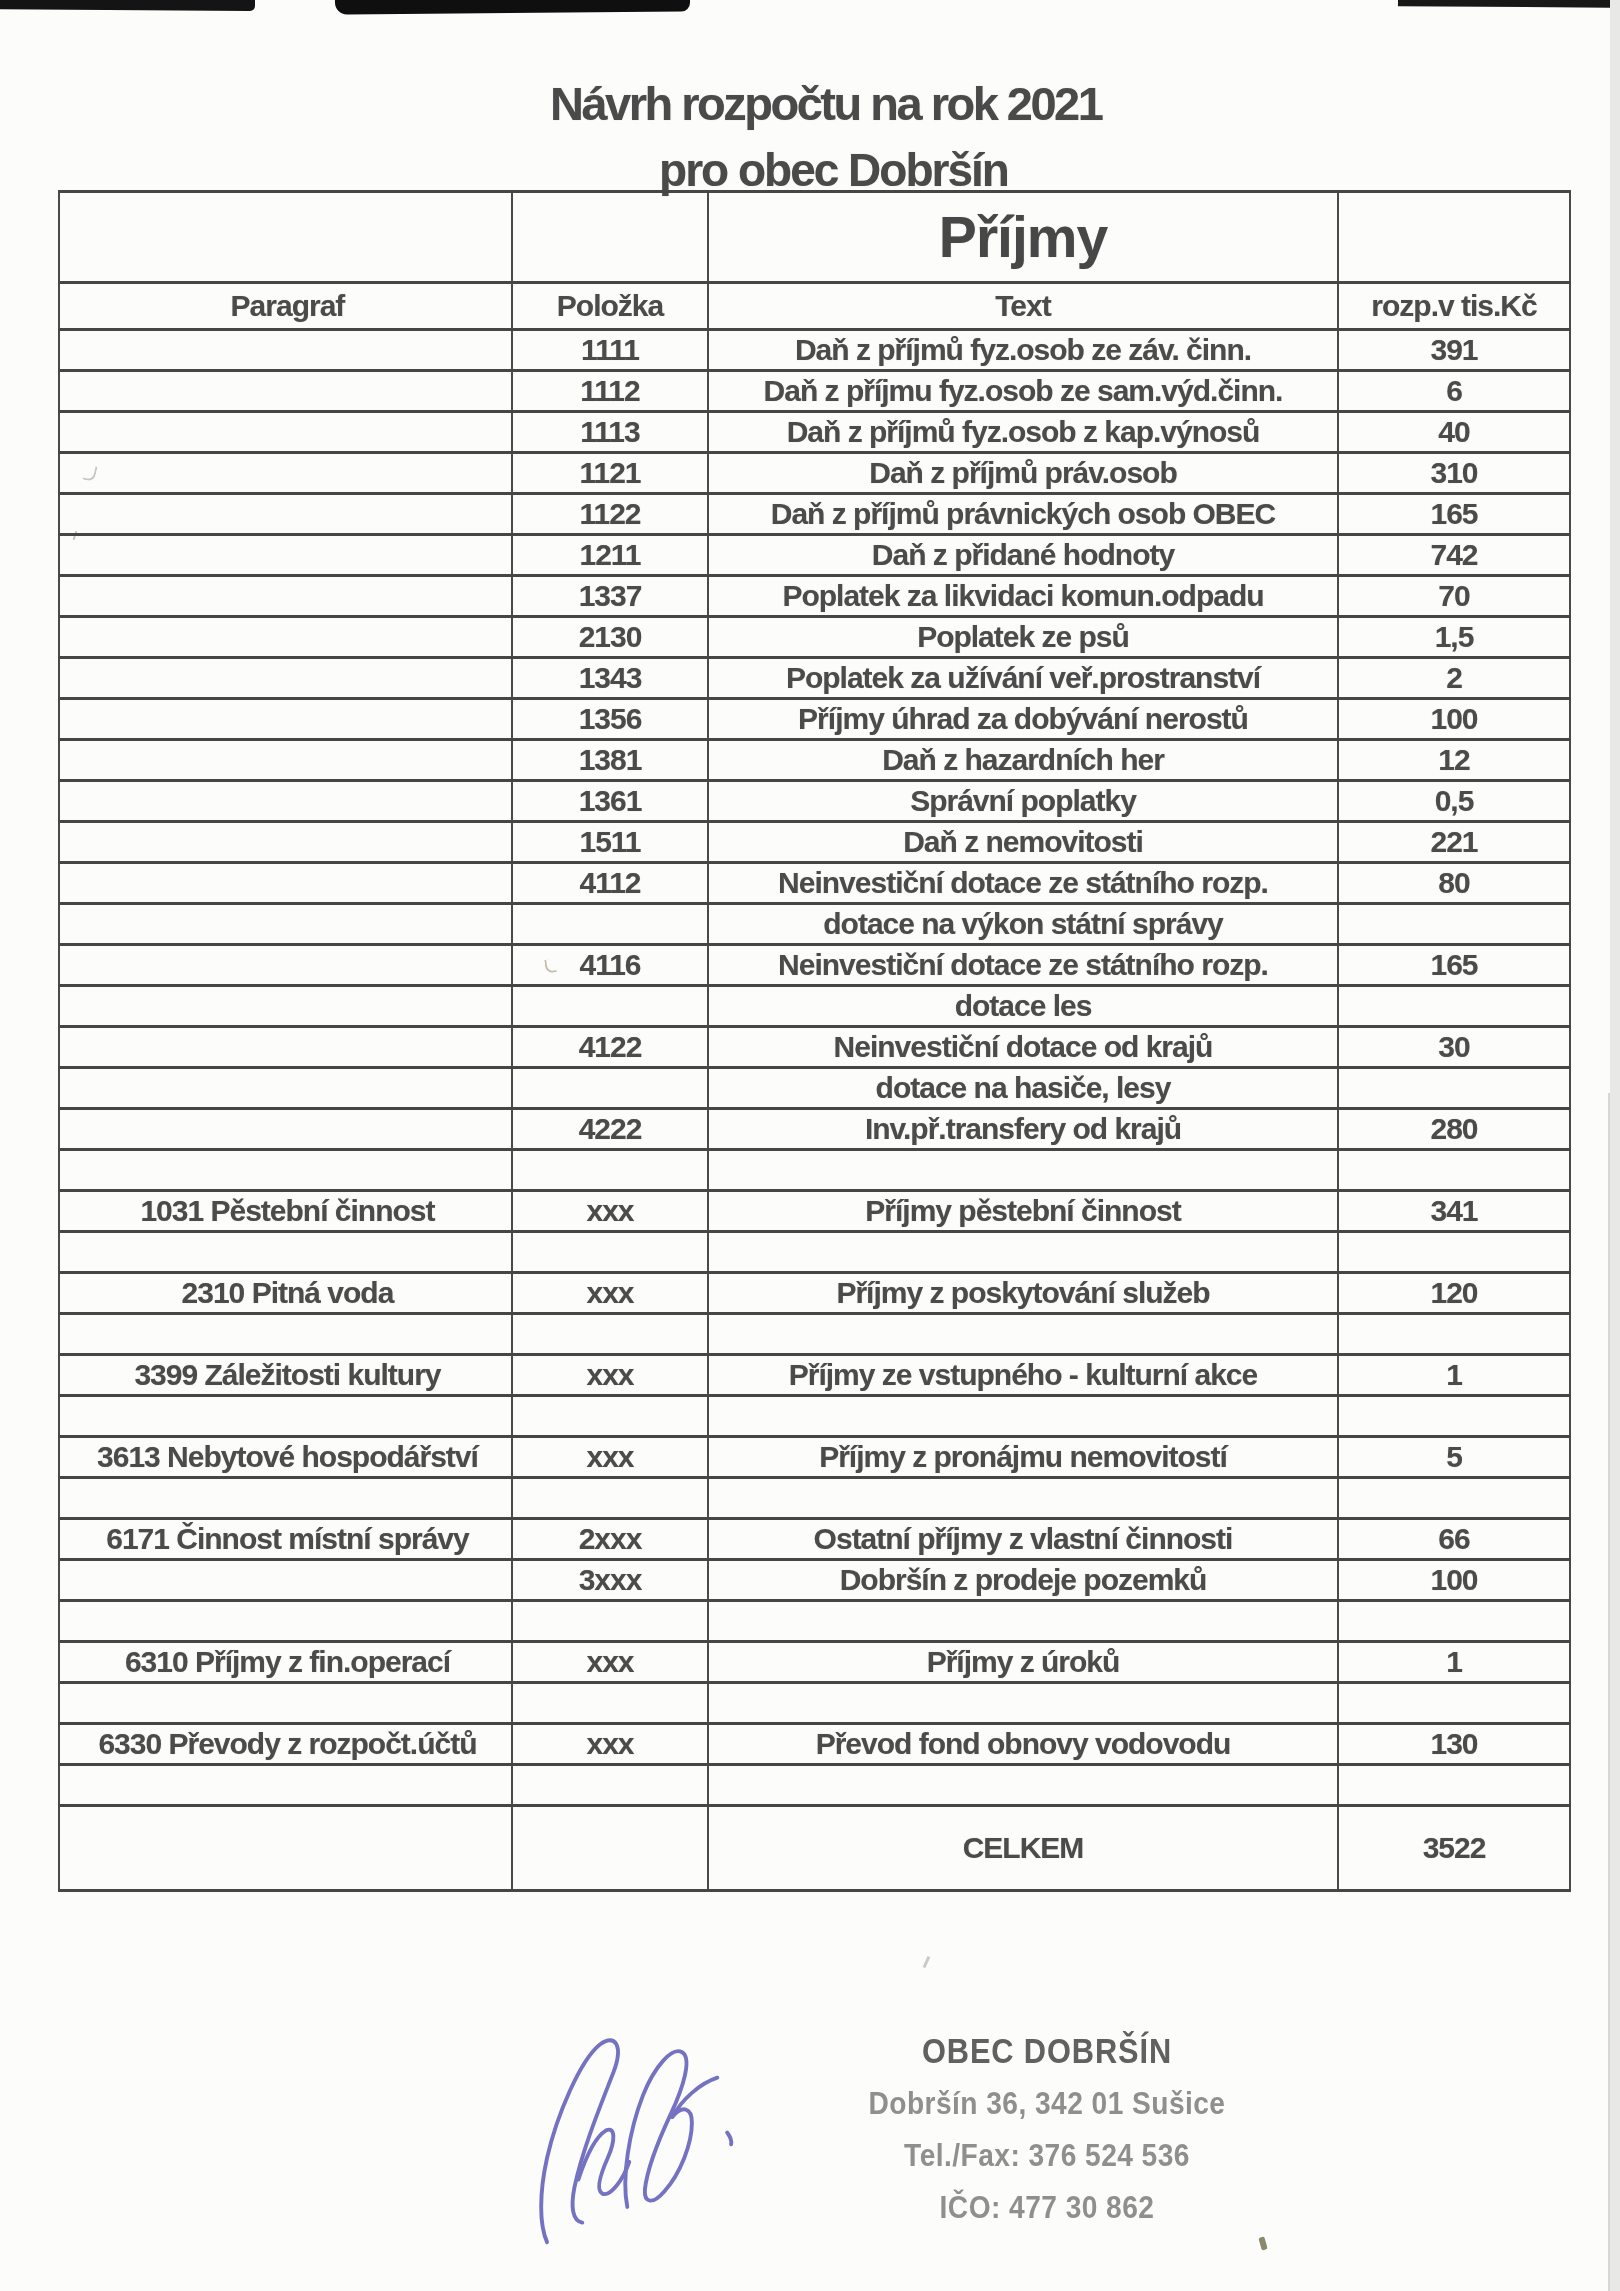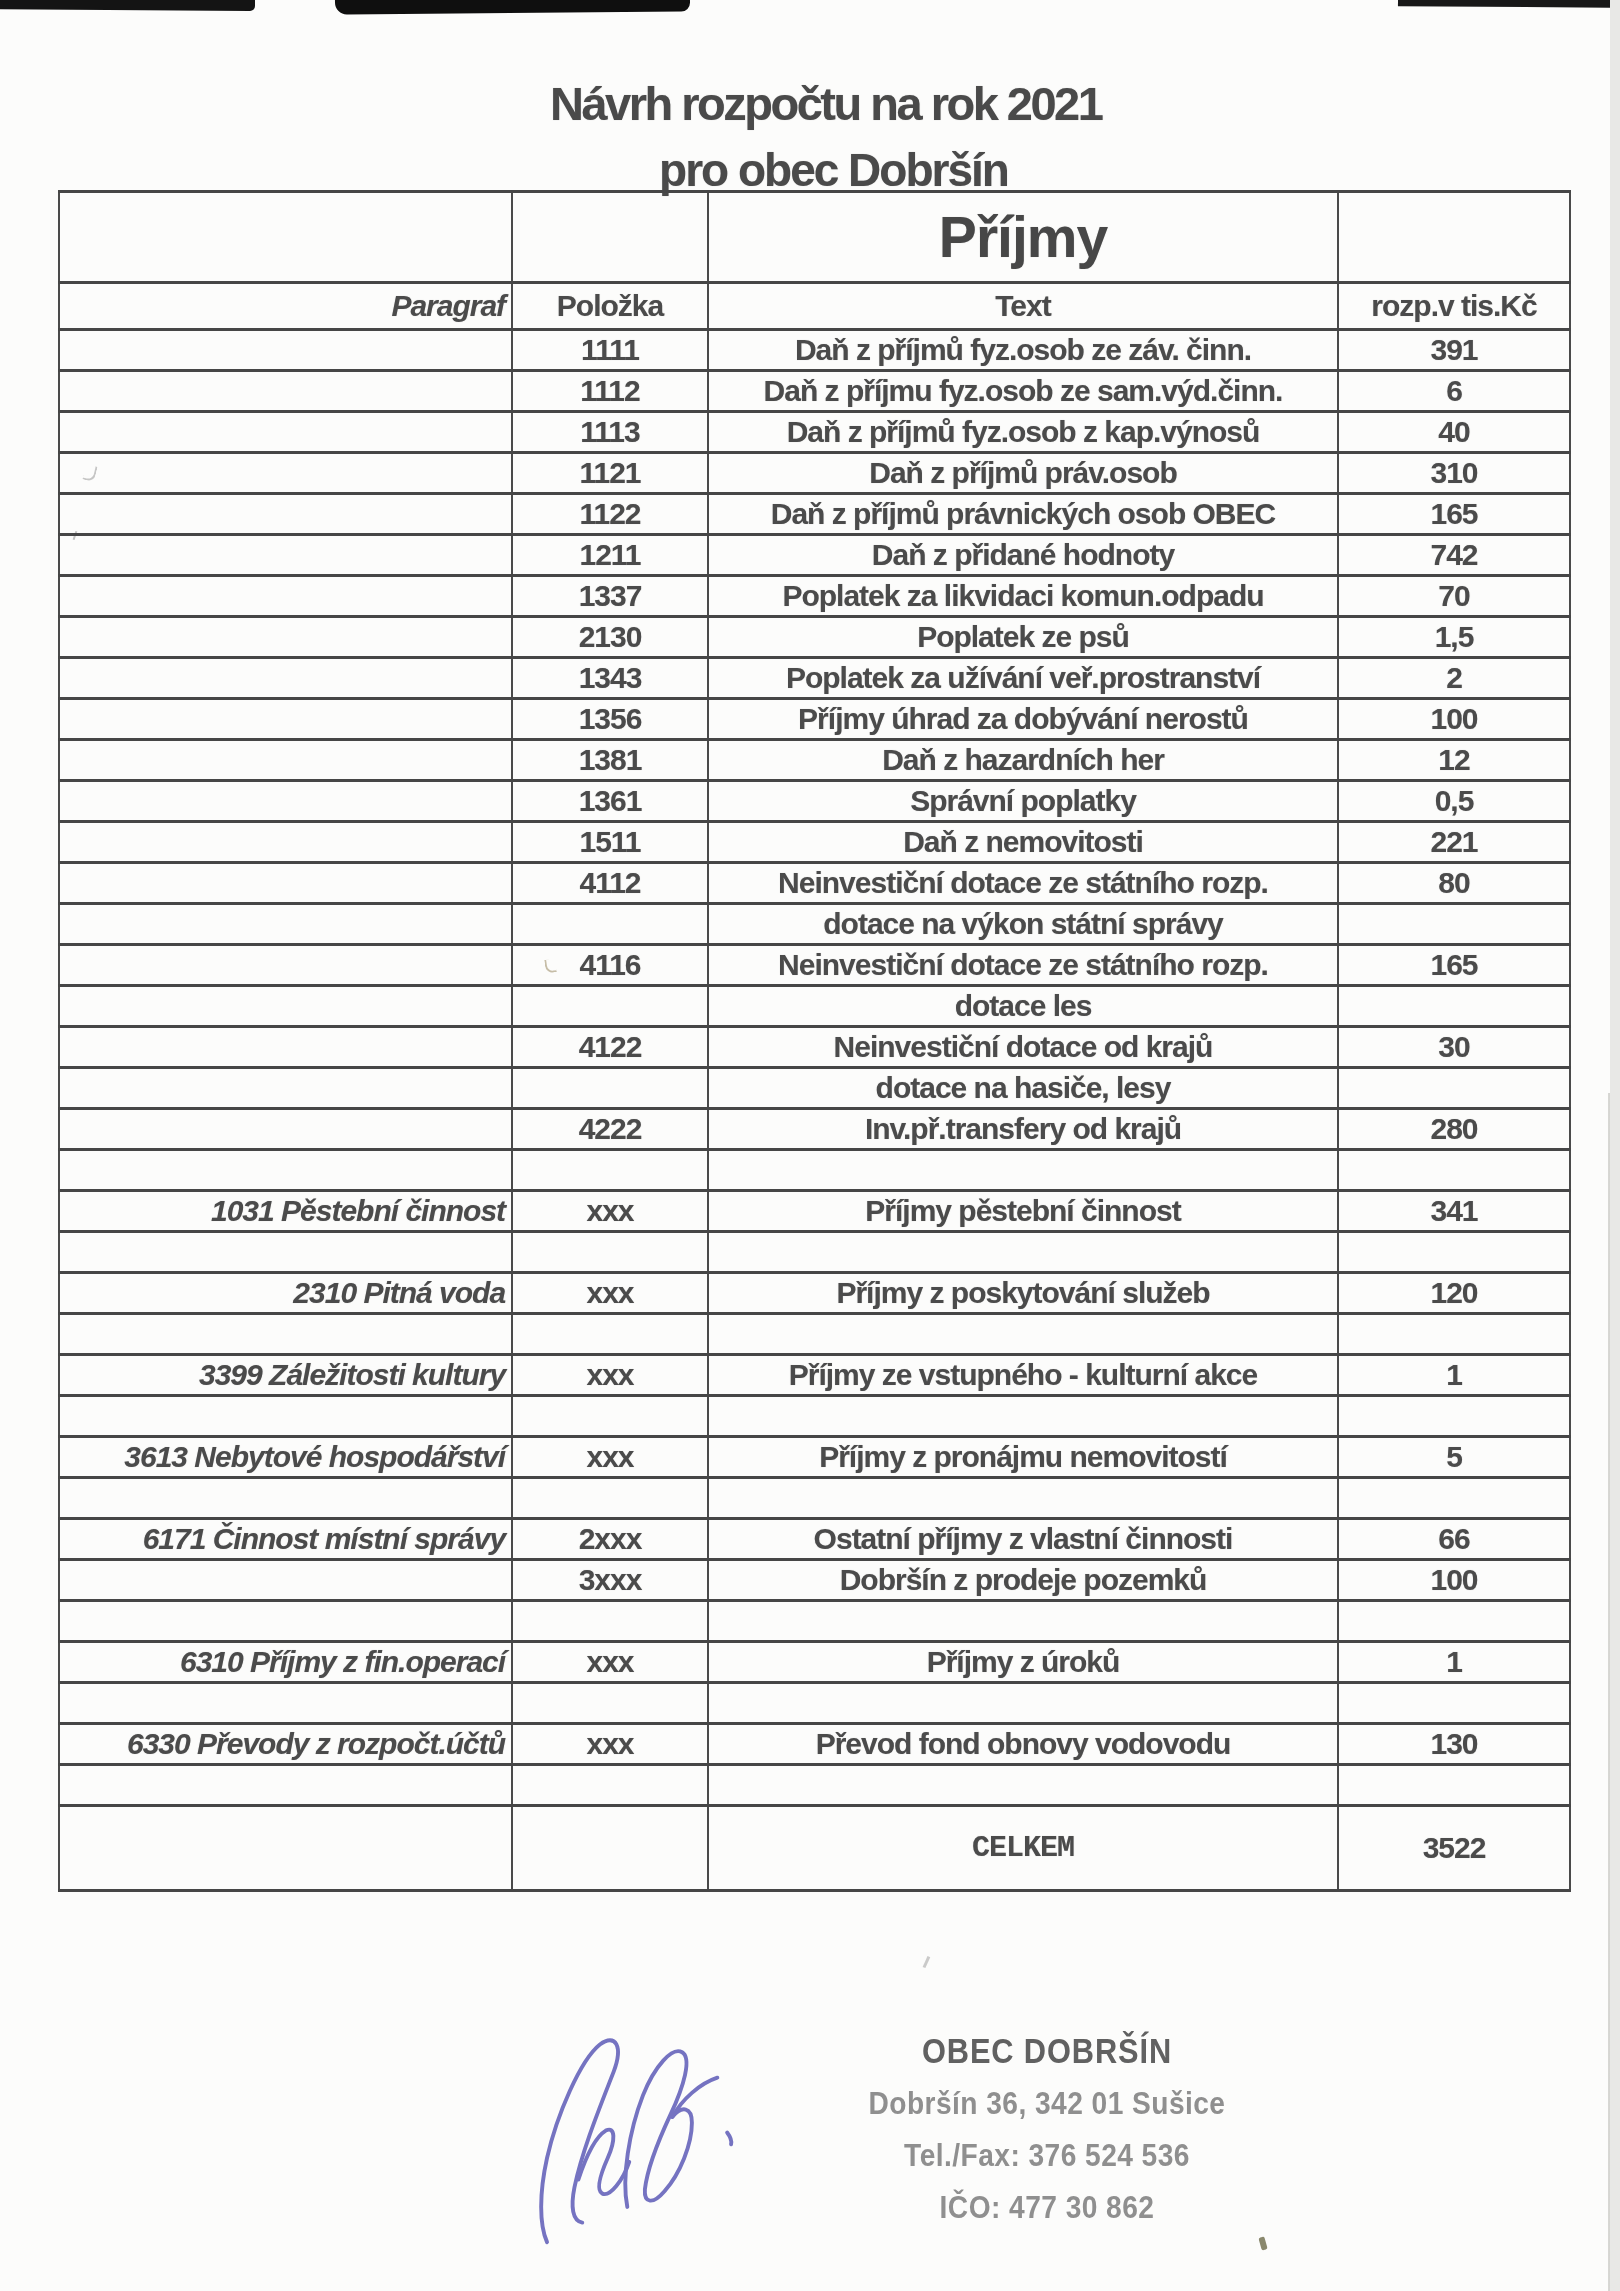--- a/index.html
+++ b/index.html
@@ -38,27 +38,27 @@
     padding:0 5.9px;
     font-weight:bold;
     font-size:30px;
     letter-spacing:-1px;
     color:#4b4b4b;
     text-align:center;
     vertical-align:middle;
     overflow:hidden;white-space:nowrap;
     text-shadow:0 0 1px rgba(70,70,70,.3);
   }
-  table.budget td.c1{text-align:right;padding-left:9.8px;font-style:italic;}
+  table.budget td.c1{text-align:center;padding-left:9.8px;}
   tr.banner-row{height:91px;}
   tr.banner-row td.banner-cell{font-size:57px;letter-spacing:-1px;color:#474747;}
   tr.head-row{height:47px;}
   tr.data-row{height:41px;margin-top:24px;}
   tr.total-row{height:85px;}
-  td.total-label{font-size:57px;letter-spacing:-1.5px;color:#444;font-family:Liberation Mono, monospace;}
+  td.total-label{font-size:57px;letter-spacing:-1.5px;color:#444;}
   td.total-value{font-size:49px;letter-spacing:-2px;color:#4f4f4f;border-radius:14px;}
   
   .signature{position:absolute;left:537px;top:2019px;width:208px;height:231px;}
   
   .stamp{
     position:absolute;left:841px;top:2025px;width:412px;
     text-align:center;transform:scaleX(.88);transform-origin:center top;
     line-height:52px;font-weight:bold;
   }
   .stamp .s1{font-size:35px;color:#616161;letter-spacing:1px;}

